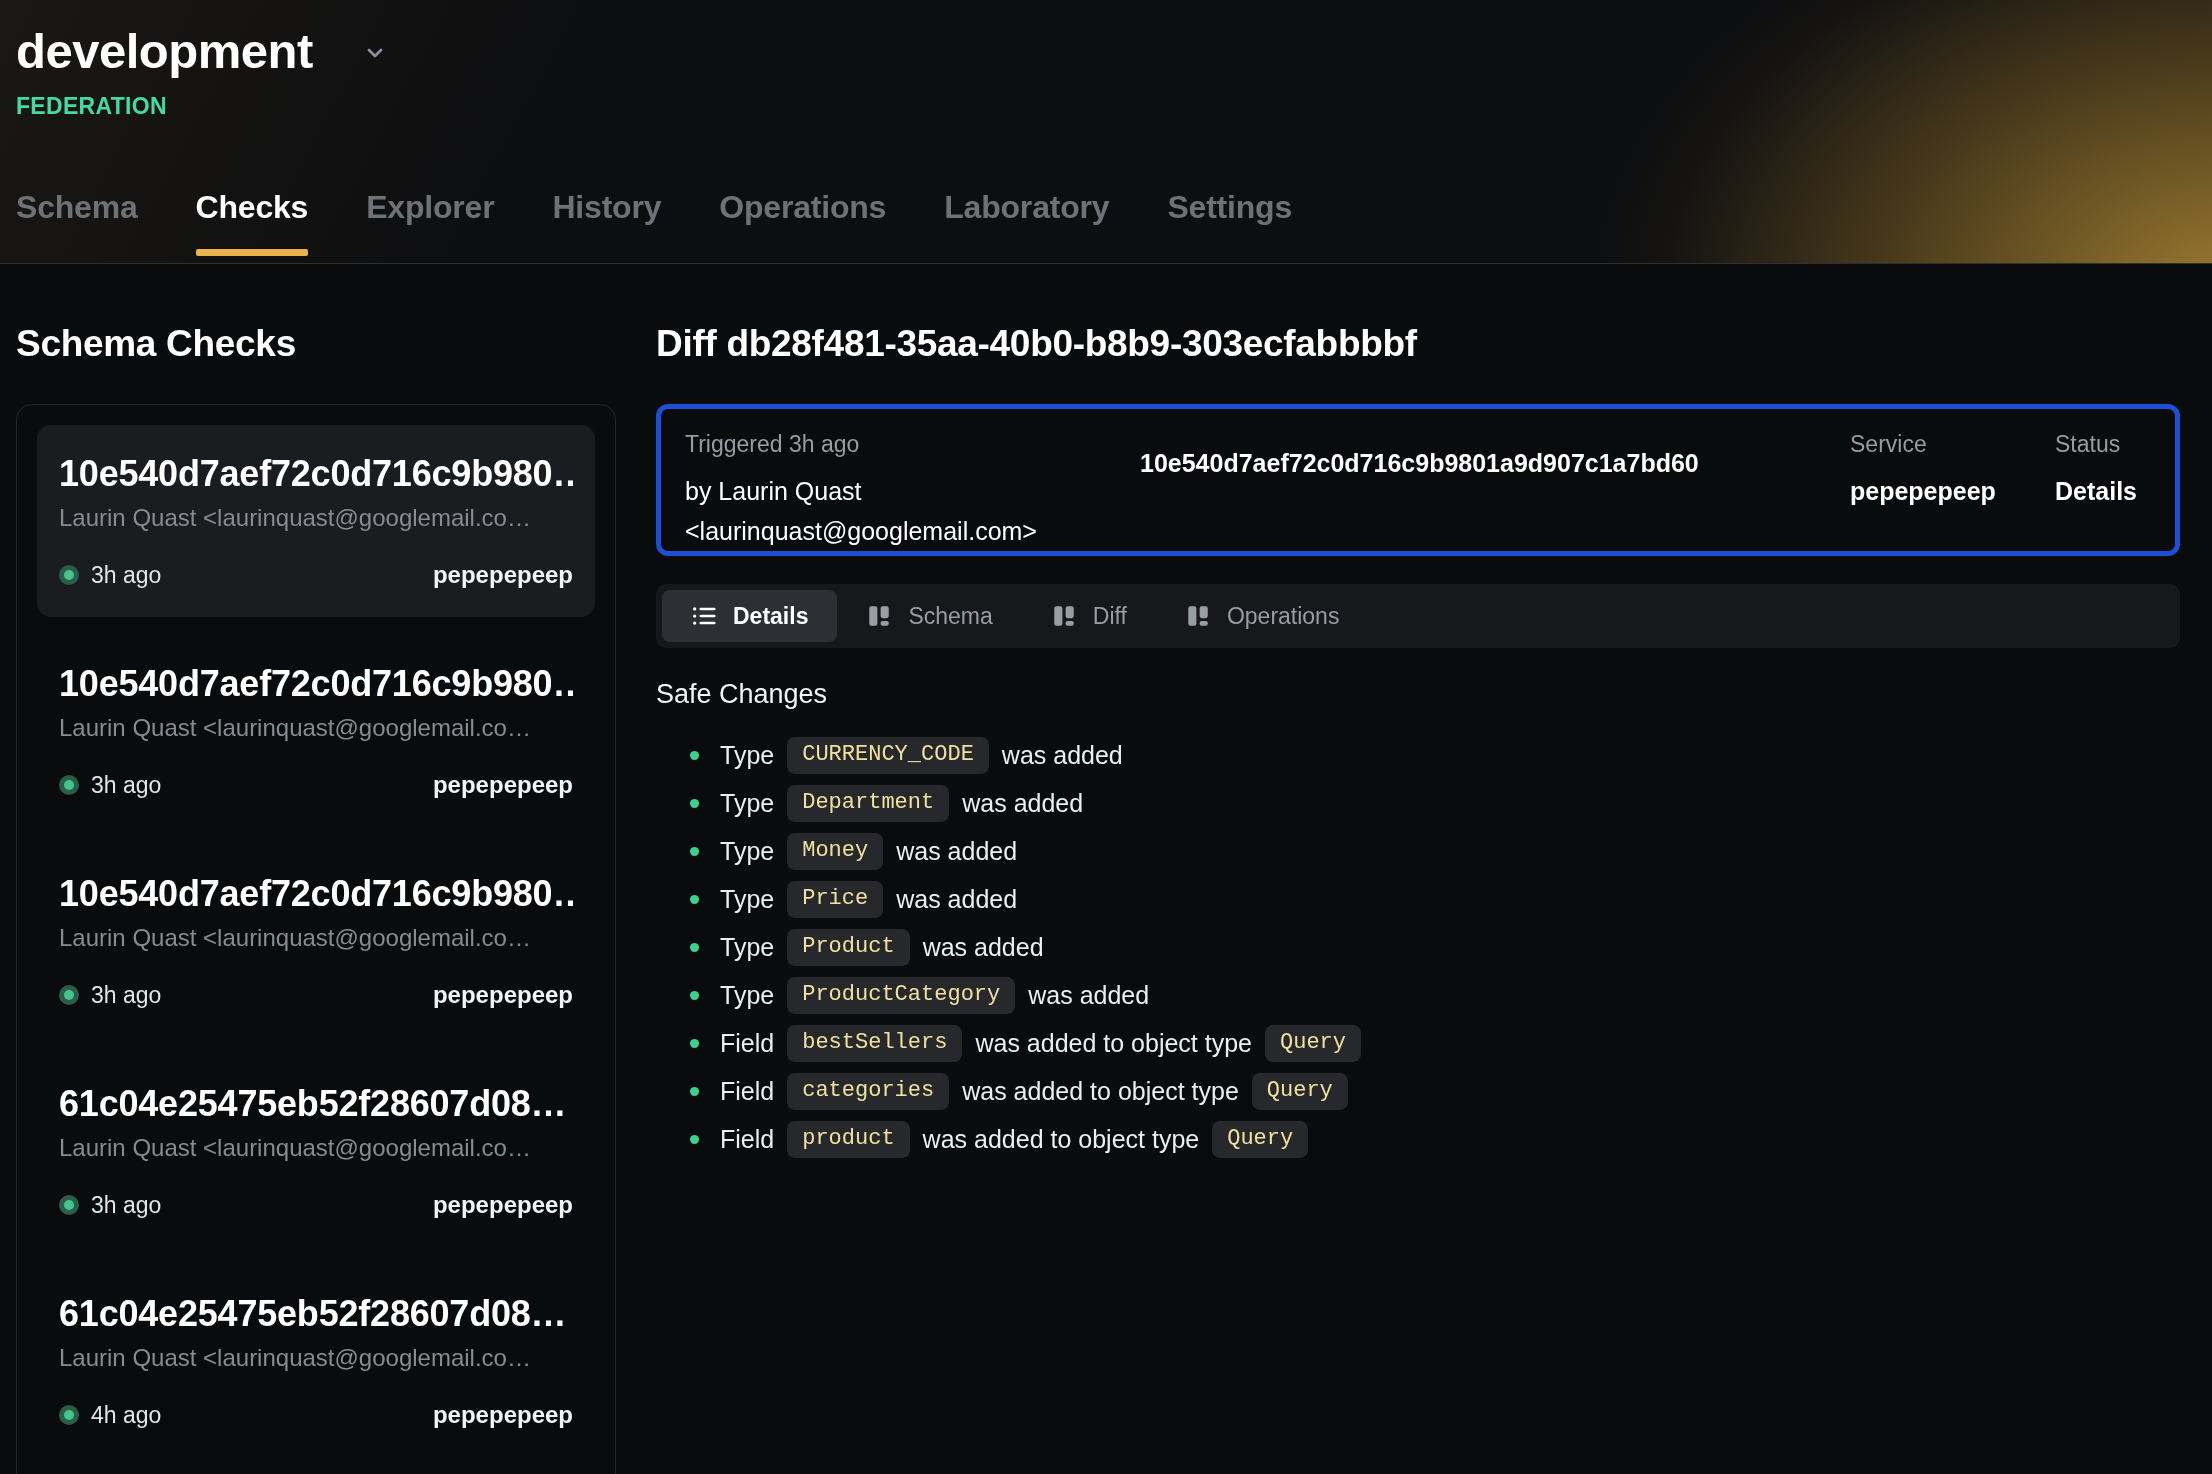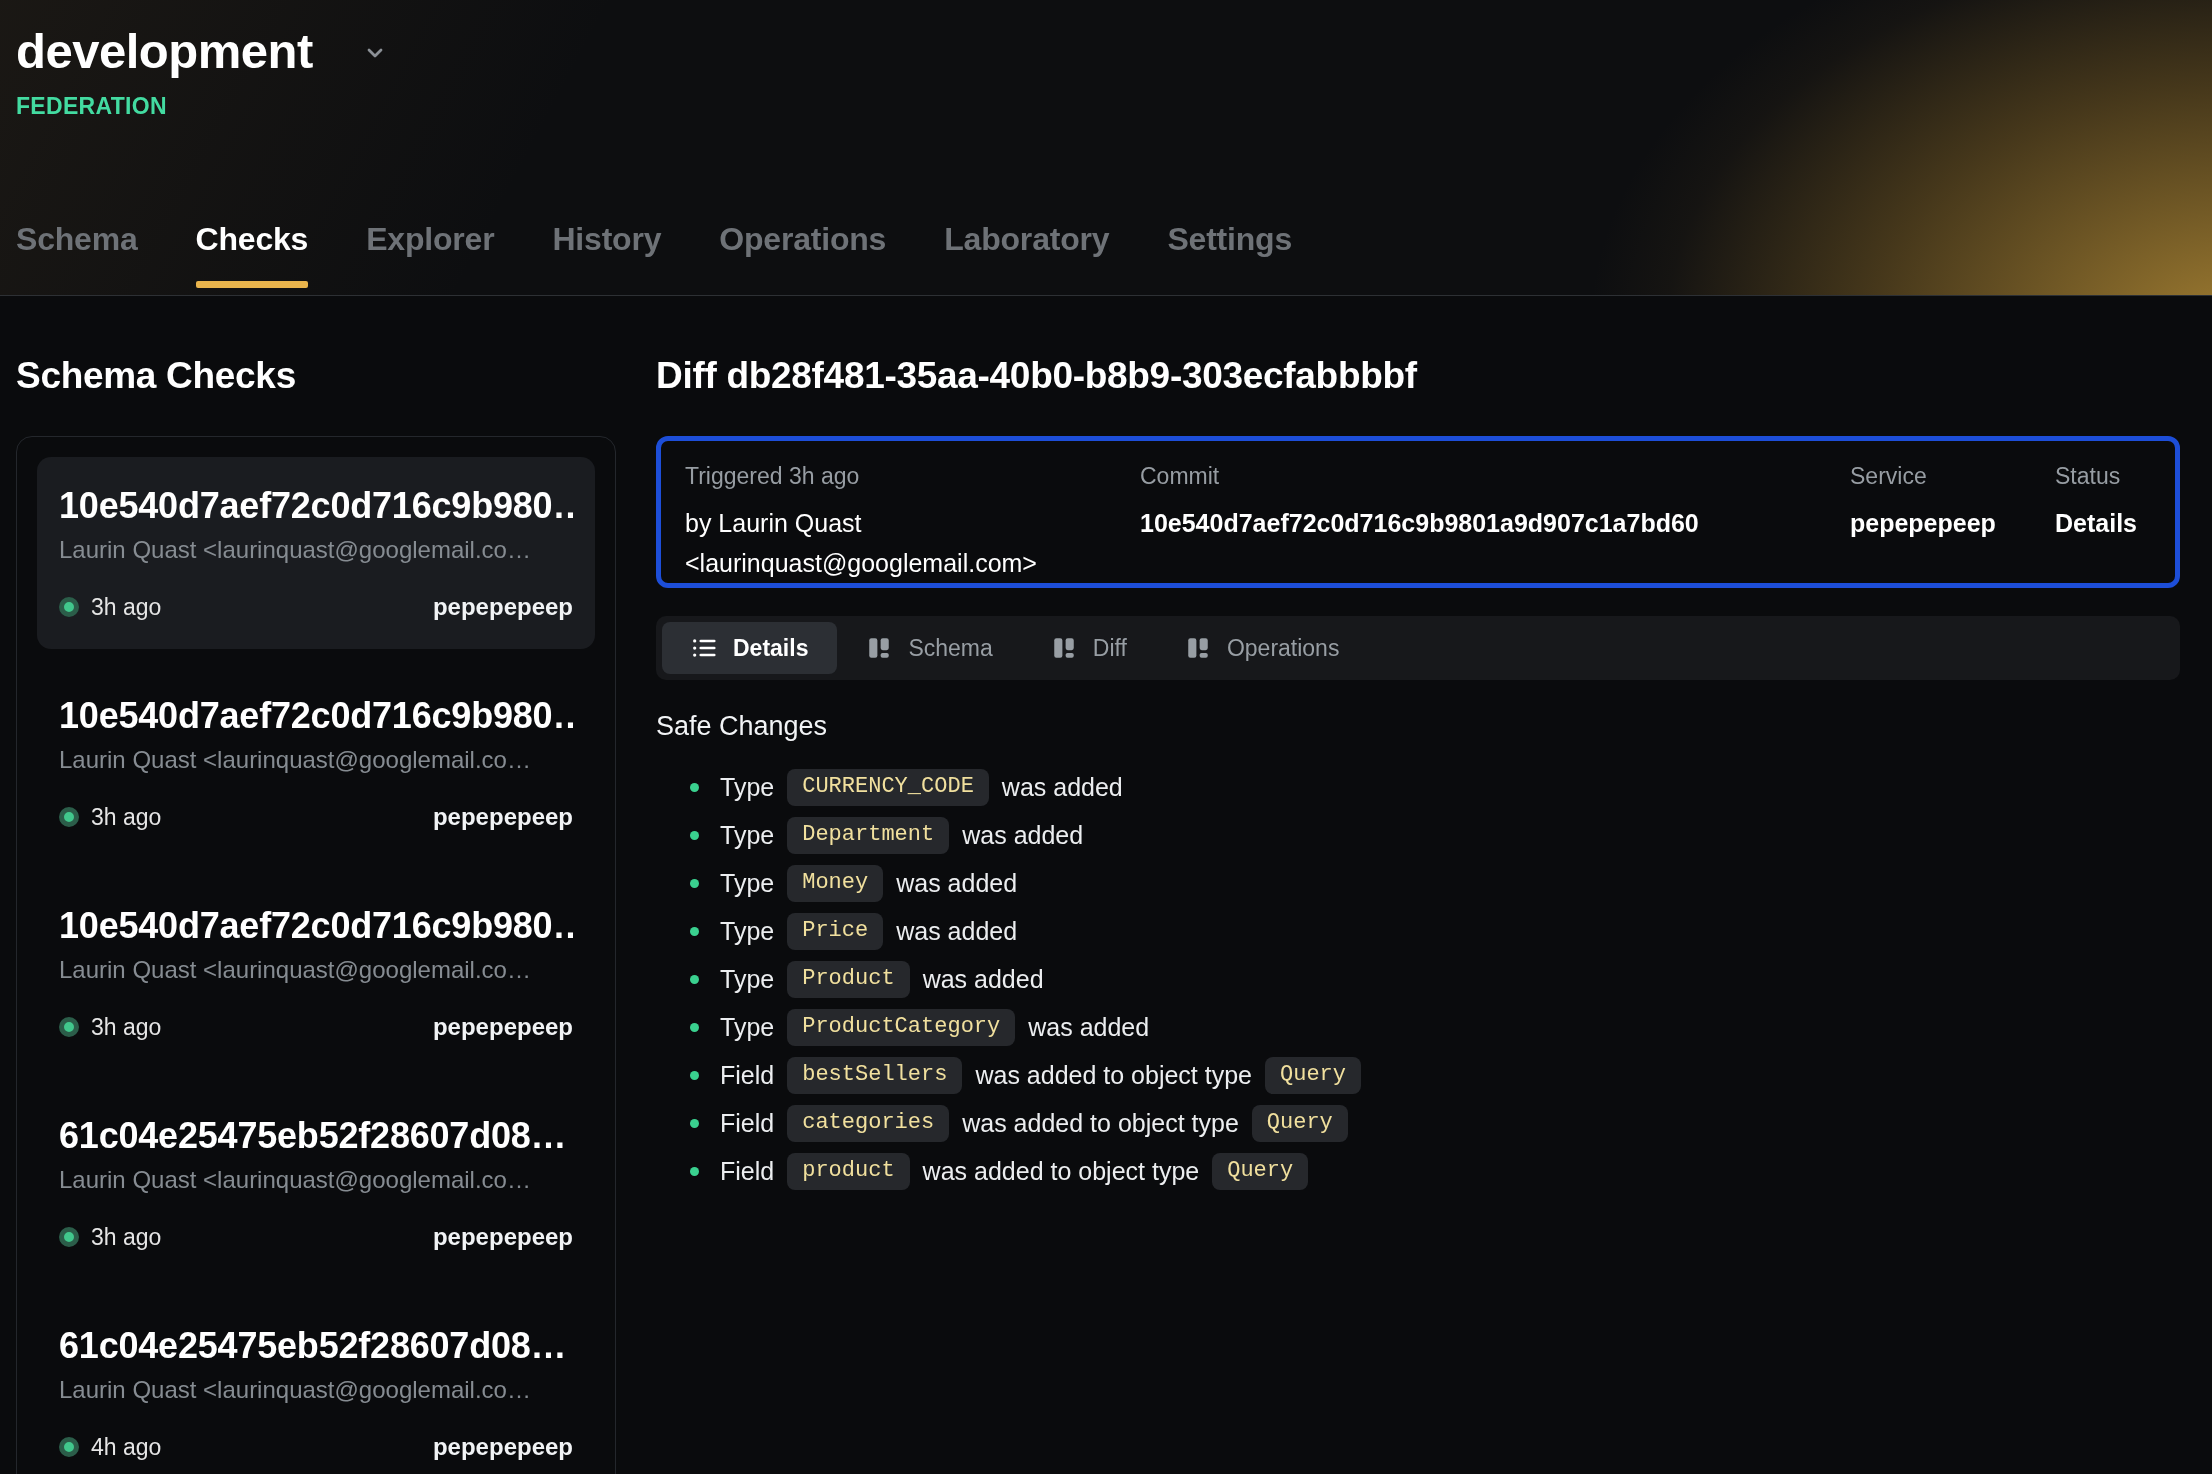--- a/index.html
+++ b/index.html
@@ -7,21 +7,21 @@
   body {
     background:#0a0b0d;
     color:#fff;
     font-family:"Liberation Sans", sans-serif;
     position:relative;
   }
 
   
   .header {
     position:relative;
-    height:296px;
+    height:264px;
     border-bottom:1px solid #2d3034;
     background:
       radial-gradient(860px 580px at 101% 112%, rgba(236,182,66,0.65) 0%, rgba(202,152,52,0.30) 42%, rgba(120,90,40,0.08) 66%, rgba(0,0,0,0) 75%),
       linear-gradient(118deg, rgba(96,74,42,0.16) 0%, rgba(0,0,0,0) 26%),
       #0d0e10;
   }
   .project-row { display:flex; align-items:center; padding:22px 0 0 16px; }
   .project-name { font-size:49px; font-weight:800; letter-spacing:-0.5px; line-height:58px; }
   .chevron { margin-left:50px; display:inline-flex; align-items:center; cursor:pointer; transform:translateY(2px); }
   .project-type { margin:13px 0 0 16px; font-size:23px; font-weight:700; letter-spacing:0.3px; color:#43dba1; }
@@ -160,21 +160,20 @@
 
     <section class="meta-box">
       <div>
         <div class="meta-label">Triggered 3h ago</div>
         <div class="meta-value">
           <div>by Laurin Quast</div>
           <div>&lt;laurinquast@googlemail.com&gt;</div>
         </div>
       </div>
       <div>
-        <div class="meta-label">Commit</div>
         <div class="meta-value bold">10e540d7aef72c0d716c9b9801a9d907c1a7bd60</div>
       </div>
       <div>
         <div class="meta-label">Service</div>
         <div class="meta-value bold">pepepepeep</div>
       </div>
       <div>
         <div class="meta-label">Status</div>
         <div class="meta-value bold">Details</div>
       </div>

